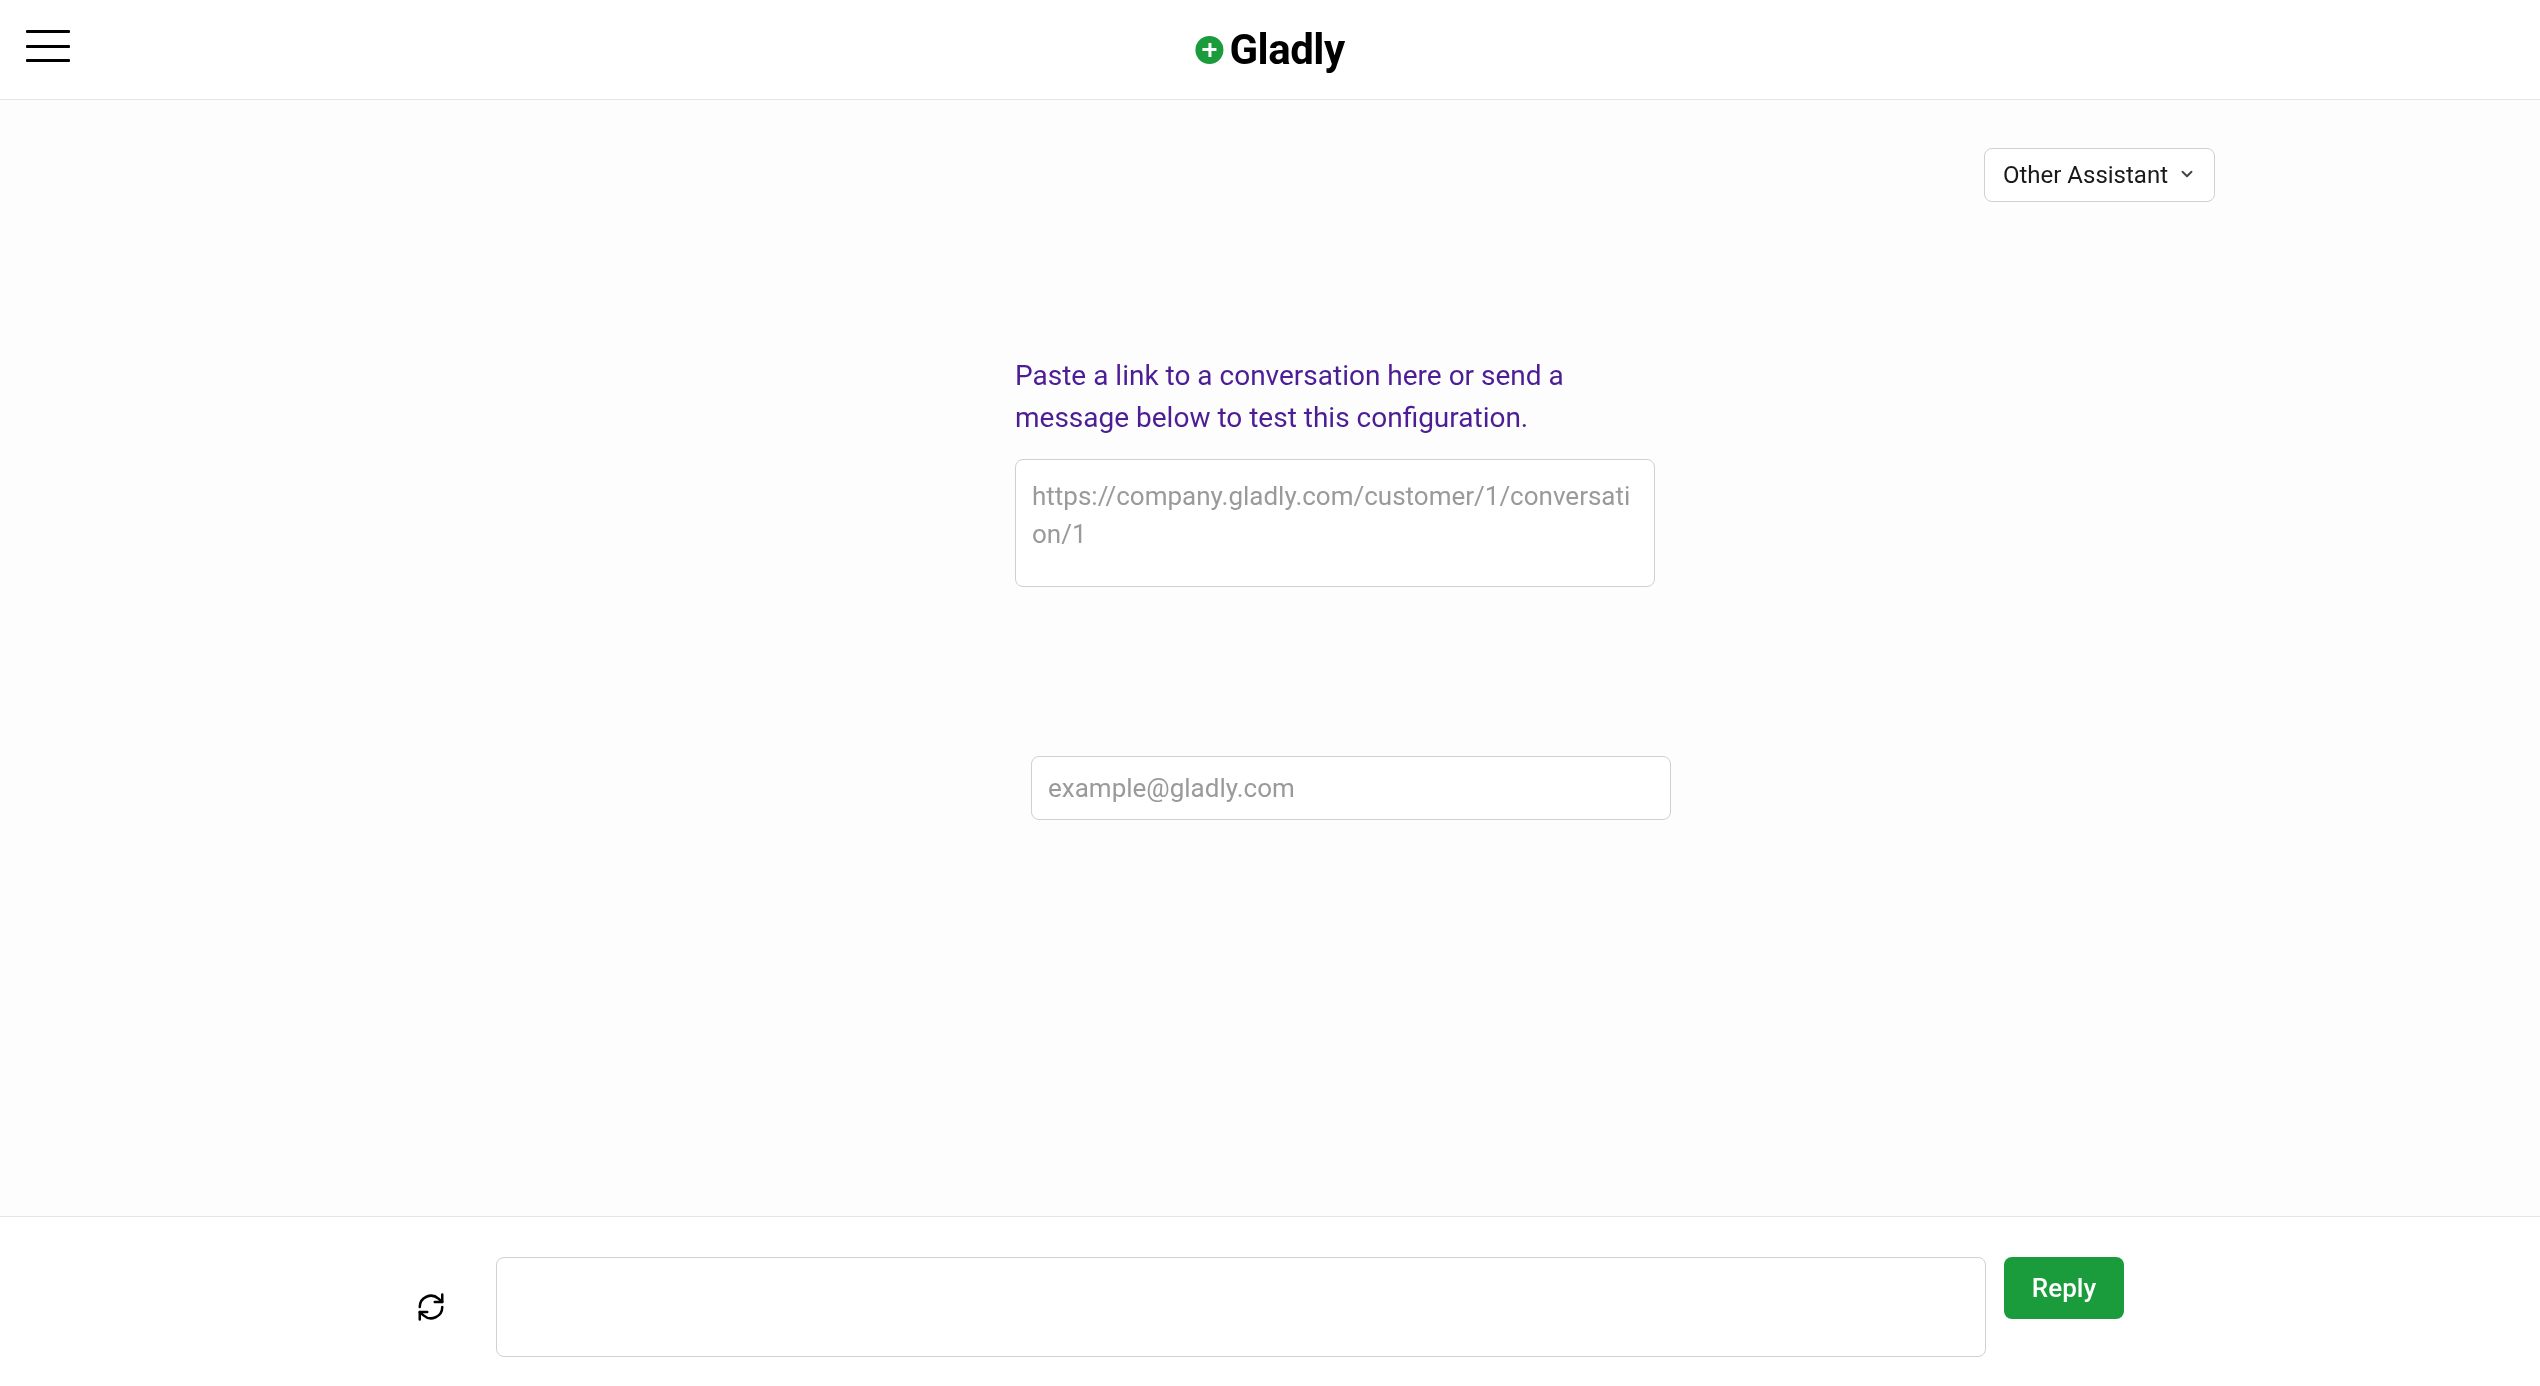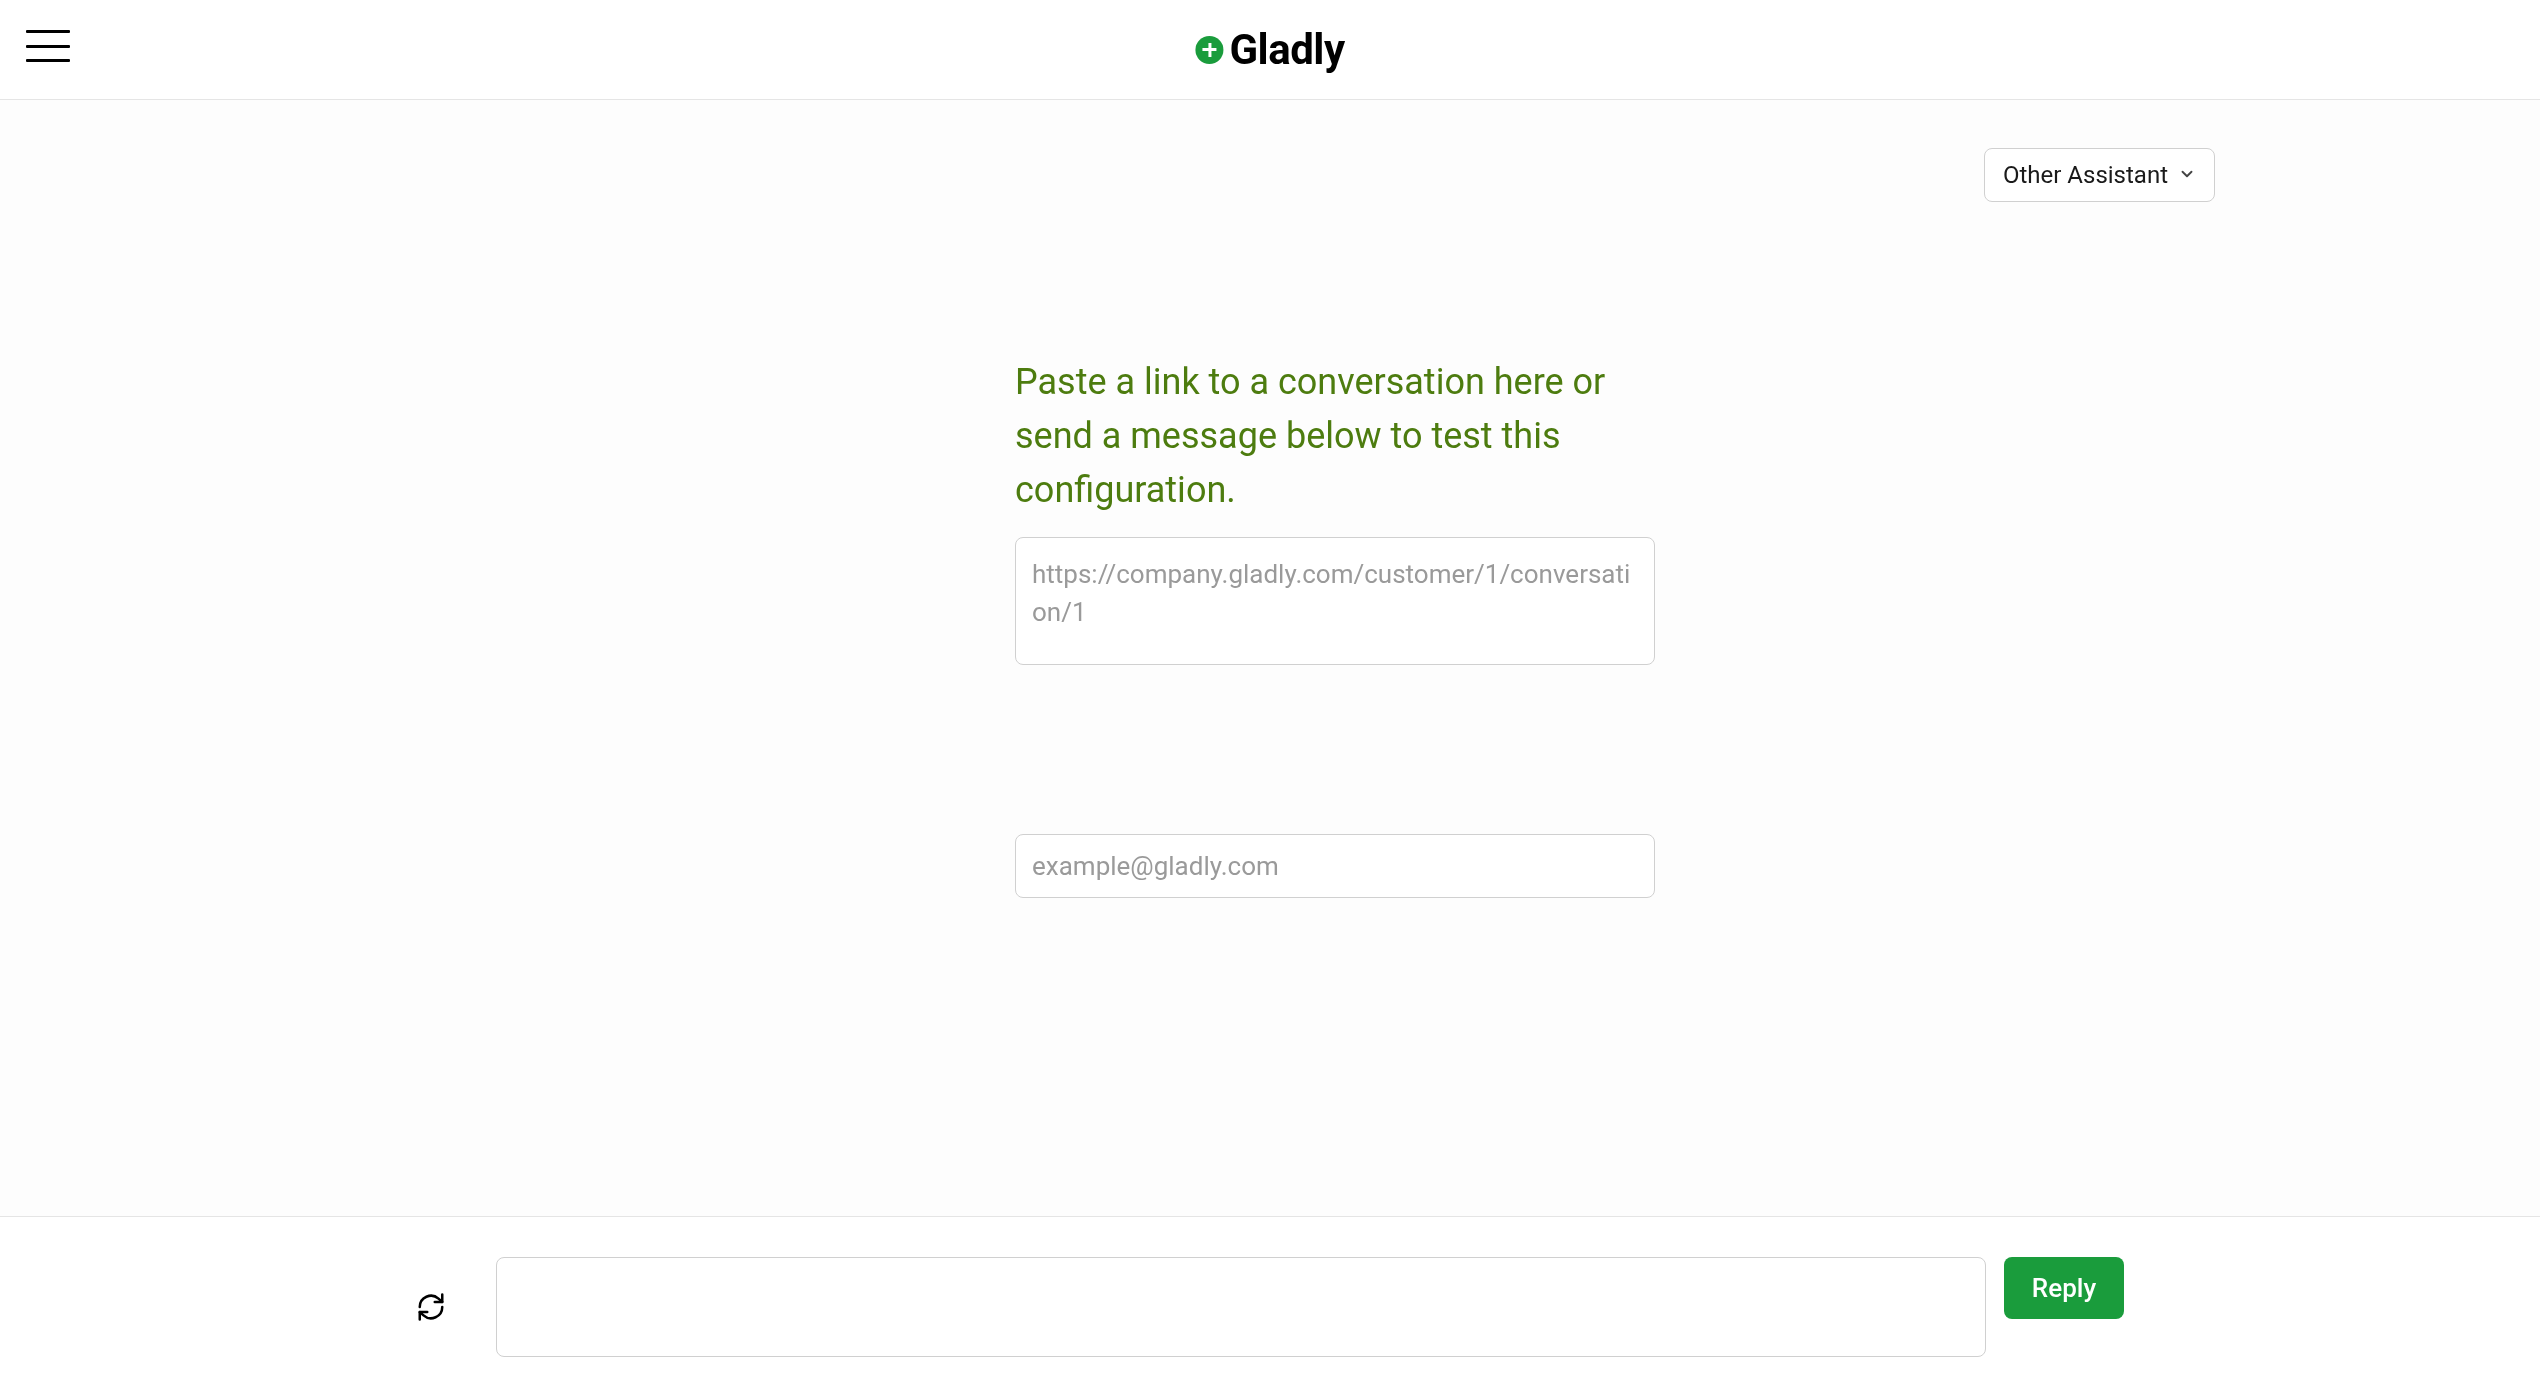--- a/index.html
+++ b/index.html
@@ -104,22 +104,22 @@
     .chevron-down {
       display: inline-block;
     }
     .main-form {
       position: absolute;
       left: 1015px;
       top: 255px;
       width: 640px;
     }
     .form-label {
-      font-size: 36px;
-      color: #4d7c0f;
+      font-size: 28px;
+      color: #4c1d95;
       line-height: 1.5;
       margin-bottom: 20px;
     }
     .form-input {
       width: 100%;
       border: 1px solid #d0d0d0;
       border-radius: 8px;
       padding: 18px 16px;
       font-size: 26px;
       color: #1a1a1a;
@@ -129,20 +129,21 @@
       line-height: 1.45;
     }
     .form-input::placeholder {
       color: #9a9a9a;
     }
     .textarea-link {
       height: 128px;
     }
     .email-input {
       height: 64px;
+      margin-left: 16px;
     }
     .form-group-2 {
       margin-top: 165px;
     }
     .footer {
       position: absolute;
       bottom: 0;
       left: 0;
       width: 100%;
       height: 170px;

